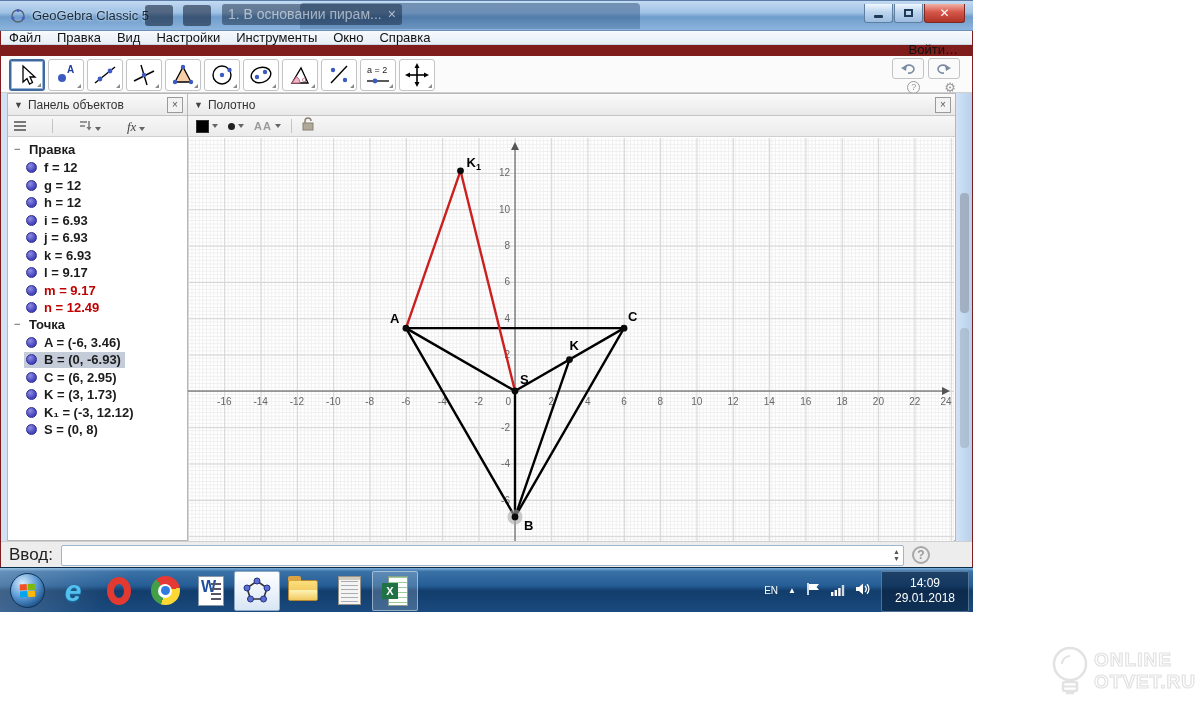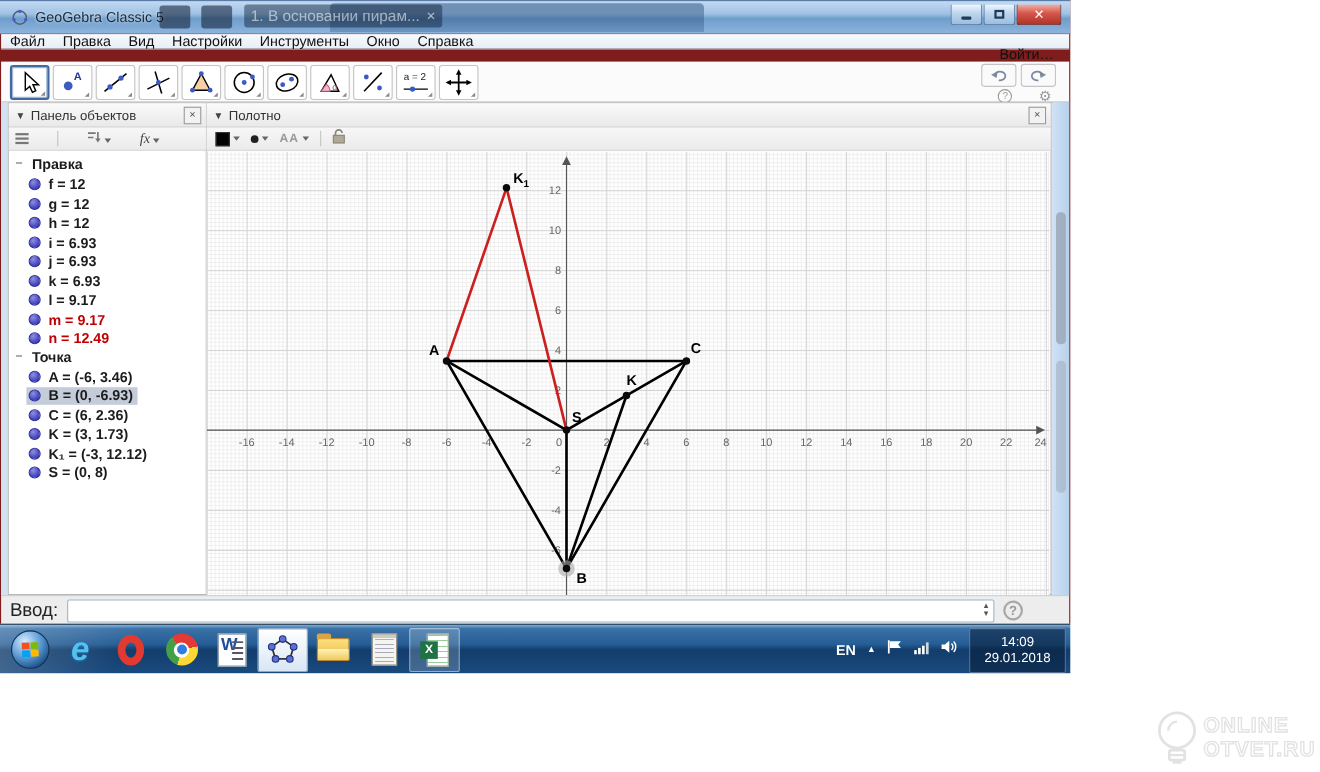--- a/index.html
+++ b/index.html
@@ -159,21 +159,21 @@
   .note-ic { width:23px; height:29px; background:#f4f4f0; border:1px solid #98948a; position:relative; }
   .note-ic::before { content:""; position:absolute; left:2px; top:4px; right:2px; height:21px;
     background:repeating-linear-gradient(#aab 0 1px,transparent 1px 4px); }
   .note-ic::after { content:""; position:absolute; left:0; top:0; width:100%; height:3px; background:#cfcbc0; }
   .excel-ic { position:relative; width:26px; height:30px; }
   .excel-page { position:absolute; right:0; top:0; width:20px; height:30px; background:#fff; border:1px solid #8aa08a;
     background-image:repeating-linear-gradient(#9c9 0 1px,transparent 1px 5px); }
   .excel-x { position:absolute; left:0; top:7px; width:16px; height:16px; background:#1f7244; color:#fff;
     font-weight:bold; font-size:11px; line-height:16px; text-align:center; }
   .tray { position:absolute; right:4px; top:0; height:45px; display:flex; align-items:center; gap:10px; color:#fff; }
-  .tray-lang { font-size:13px;font-weight:bold; }
+  .tray-lang { font-size:10px; }
   .tray-up { font-size:8px; }
   .clock-block { width:88px; height:41px; margin-top:1px; background:rgba(8,28,52,.55);
     border:1px solid rgba(160,190,220,.45); border-radius:2px; color:#fff; font-size:12px;
     display:flex; flex-direction:column; align-items:center; justify-content:center; line-height:15px; }
 
   
   .watermark { position:absolute; right:4px; bottom:2px; display:flex; align-items:center; gap:0;
     color:#e8e8e8; }
   .wm-text { font-size:19px; font-weight:bold; letter-spacing:1px; line-height:22px;
     color:#ffffff; -webkit-text-stroke:1.2px #e2e2e2; }
@@ -424,21 +424,21 @@
             </div>
             <div class="obj-row">
               <span class="row-inner selected">
                 <span class="bullet"></span>
                 <span class="obj-label">B = (0, -6.93)</span>
               </span>
             </div>
             <div class="obj-row">
               <span class="row-inner">
                 <span class="bullet"></span>
-                <span class="obj-label">C = (6, 2.36)</span>
+                <span class="obj-label">C = (6, 2.95)</span>
               </span>
             </div>
             <div class="obj-row">
               <span class="row-inner">
                 <span class="bullet"></span>
                 <span class="obj-label">K = (3, 1.73)</span>
               </span>
             </div>
             <div class="obj-row">
               <span class="row-inner">

